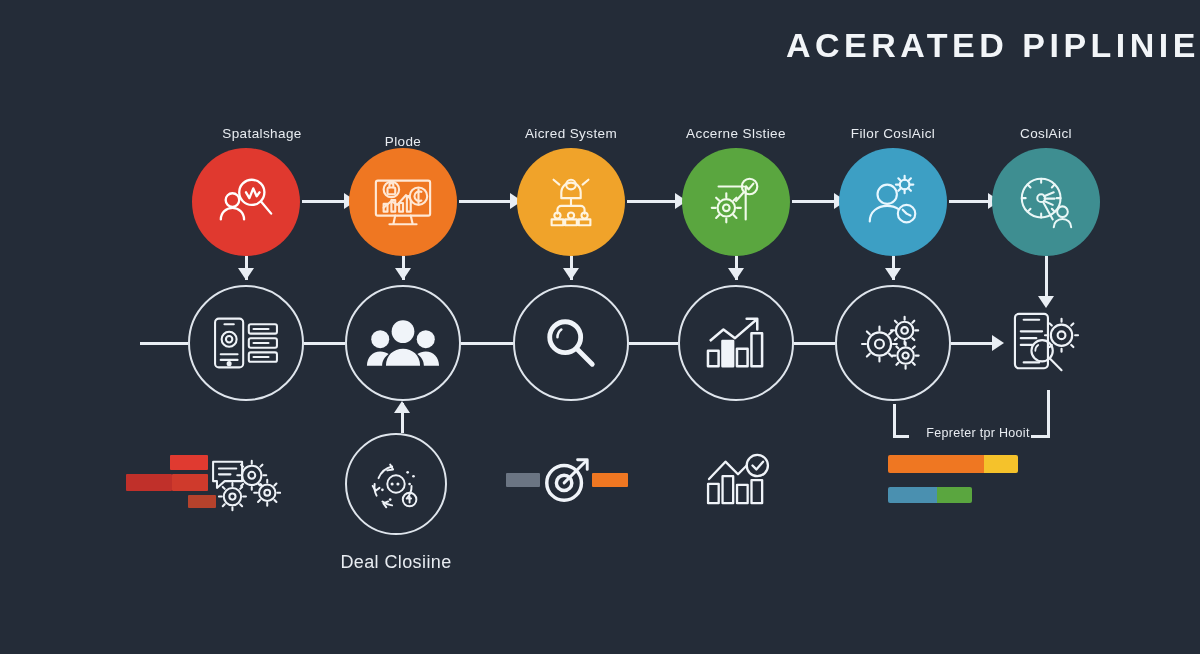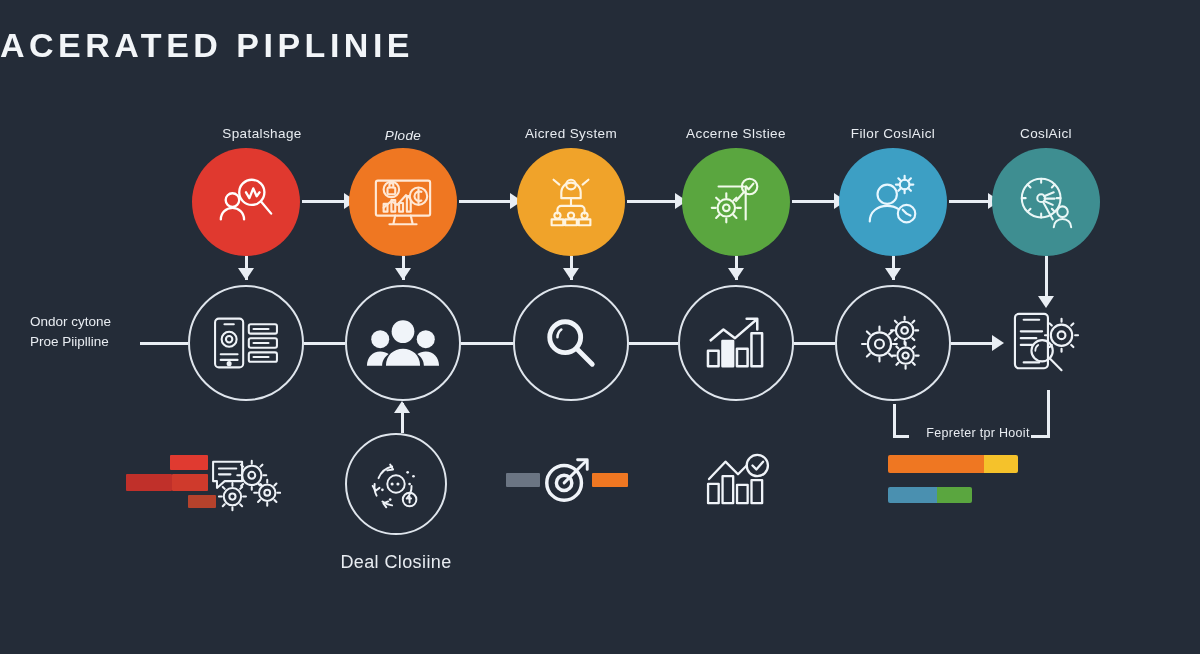--- a/index.html
+++ b/index.html
@@ -15,21 +15,21 @@
     width: 1200px;
     height: 654px;
     background: #242c38;
     overflow: hidden;
   }
   #title {
     position: absolute;
     top: 26px;
     left: 0;
     width: 1200px;
-    text-align: left;
+    text-align: right;
     color: #f2f5f8;
     font-size: 34px;
     font-weight: bold;
     letter-spacing: 4.5px;
   }
   .stage-label {
     position: absolute;
     color: #e8ecf1;
     font-size: 13.5px;
     letter-spacing: 0.4px;
@@ -168,37 +168,33 @@
 
   <div class="conn v" style="left:401px;top:403px;height:30px;"></div>
   <div class="arrowhead up" style="left:394px;top:401px;"></div>
 
   <div class="conn v" style="left:893px;top:404px;height:34px;"></div>
   <div class="conn h" style="left:893px;top:435px;width:16px;"></div>
   <div class="conn v" style="left:1047px;top:390px;height:48px;"></div>
   <div class="conn h" style="left:1031px;top:435px;width:16px;"></div>
   <div class="bracket-label" style="left:978px;top:426px;">Fepreter tpr Hooit</div>
 
-  <div class="side-label" style="left:30px;top:312px;">
-    <div>Ondor cytone</div>
-    <div>Proe Piiplline</div>
-  </div>
 
   <div class="stage-label" style="left:262px;top:126px;">Spatalshage</div>
   <div class="circle top" style="left:246px;top:202px;background:#e0392f;">
     <svg width="62" height="62" viewBox="0 0 64 64" fill="none" stroke="#ffffff" stroke-width="2.4" stroke-linecap="round" stroke-linejoin="round">
       <circle cx="18" cy="30" r="7"></circle>
       <path d="M6 50c0-7 5.5-12 12-12s12 5 12 12"></path>
       <circle cx="38" cy="22" r="13"></circle>
       <path d="M32 22l3.5 6 4-10 3.5 8 3-4"></path>
       <path d="M47.5 31.5L58 44"></path>
     </svg>
   </div>
 
-  <div class="stage-label" style="left:403px;top:128px;font-style:italic;">Plode</div>
+  <div class="stage-label" style="left:403px;top:134px;">Plode</div>
   <div class="circle top" style="left:403px;top:202px;background:#ef7722;">
     <svg width="66" height="62" viewBox="0 0 68 64" fill="none" stroke="#ffe8d5" stroke-width="2.2" stroke-linecap="round" stroke-linejoin="round">
       <rect x="6" y="10" width="56" height="36" rx="2"></rect>
       <path d="M26 46l-2 9M42 46l2 9M20 55h28"></path>
       <path d="M14 38l8-7 6 4 9-10 7 5"></path>
       <rect x="14" y="34" width="4" height="8"></rect>
       <rect x="22" y="30" width="4" height="12"></rect>
       <rect x="30" y="33" width="4" height="9"></rect>
       <rect x="38" y="26" width="4" height="16"></rect>
       <circle cx="22" cy="19" r="8" fill="#ef7722"></circle>

